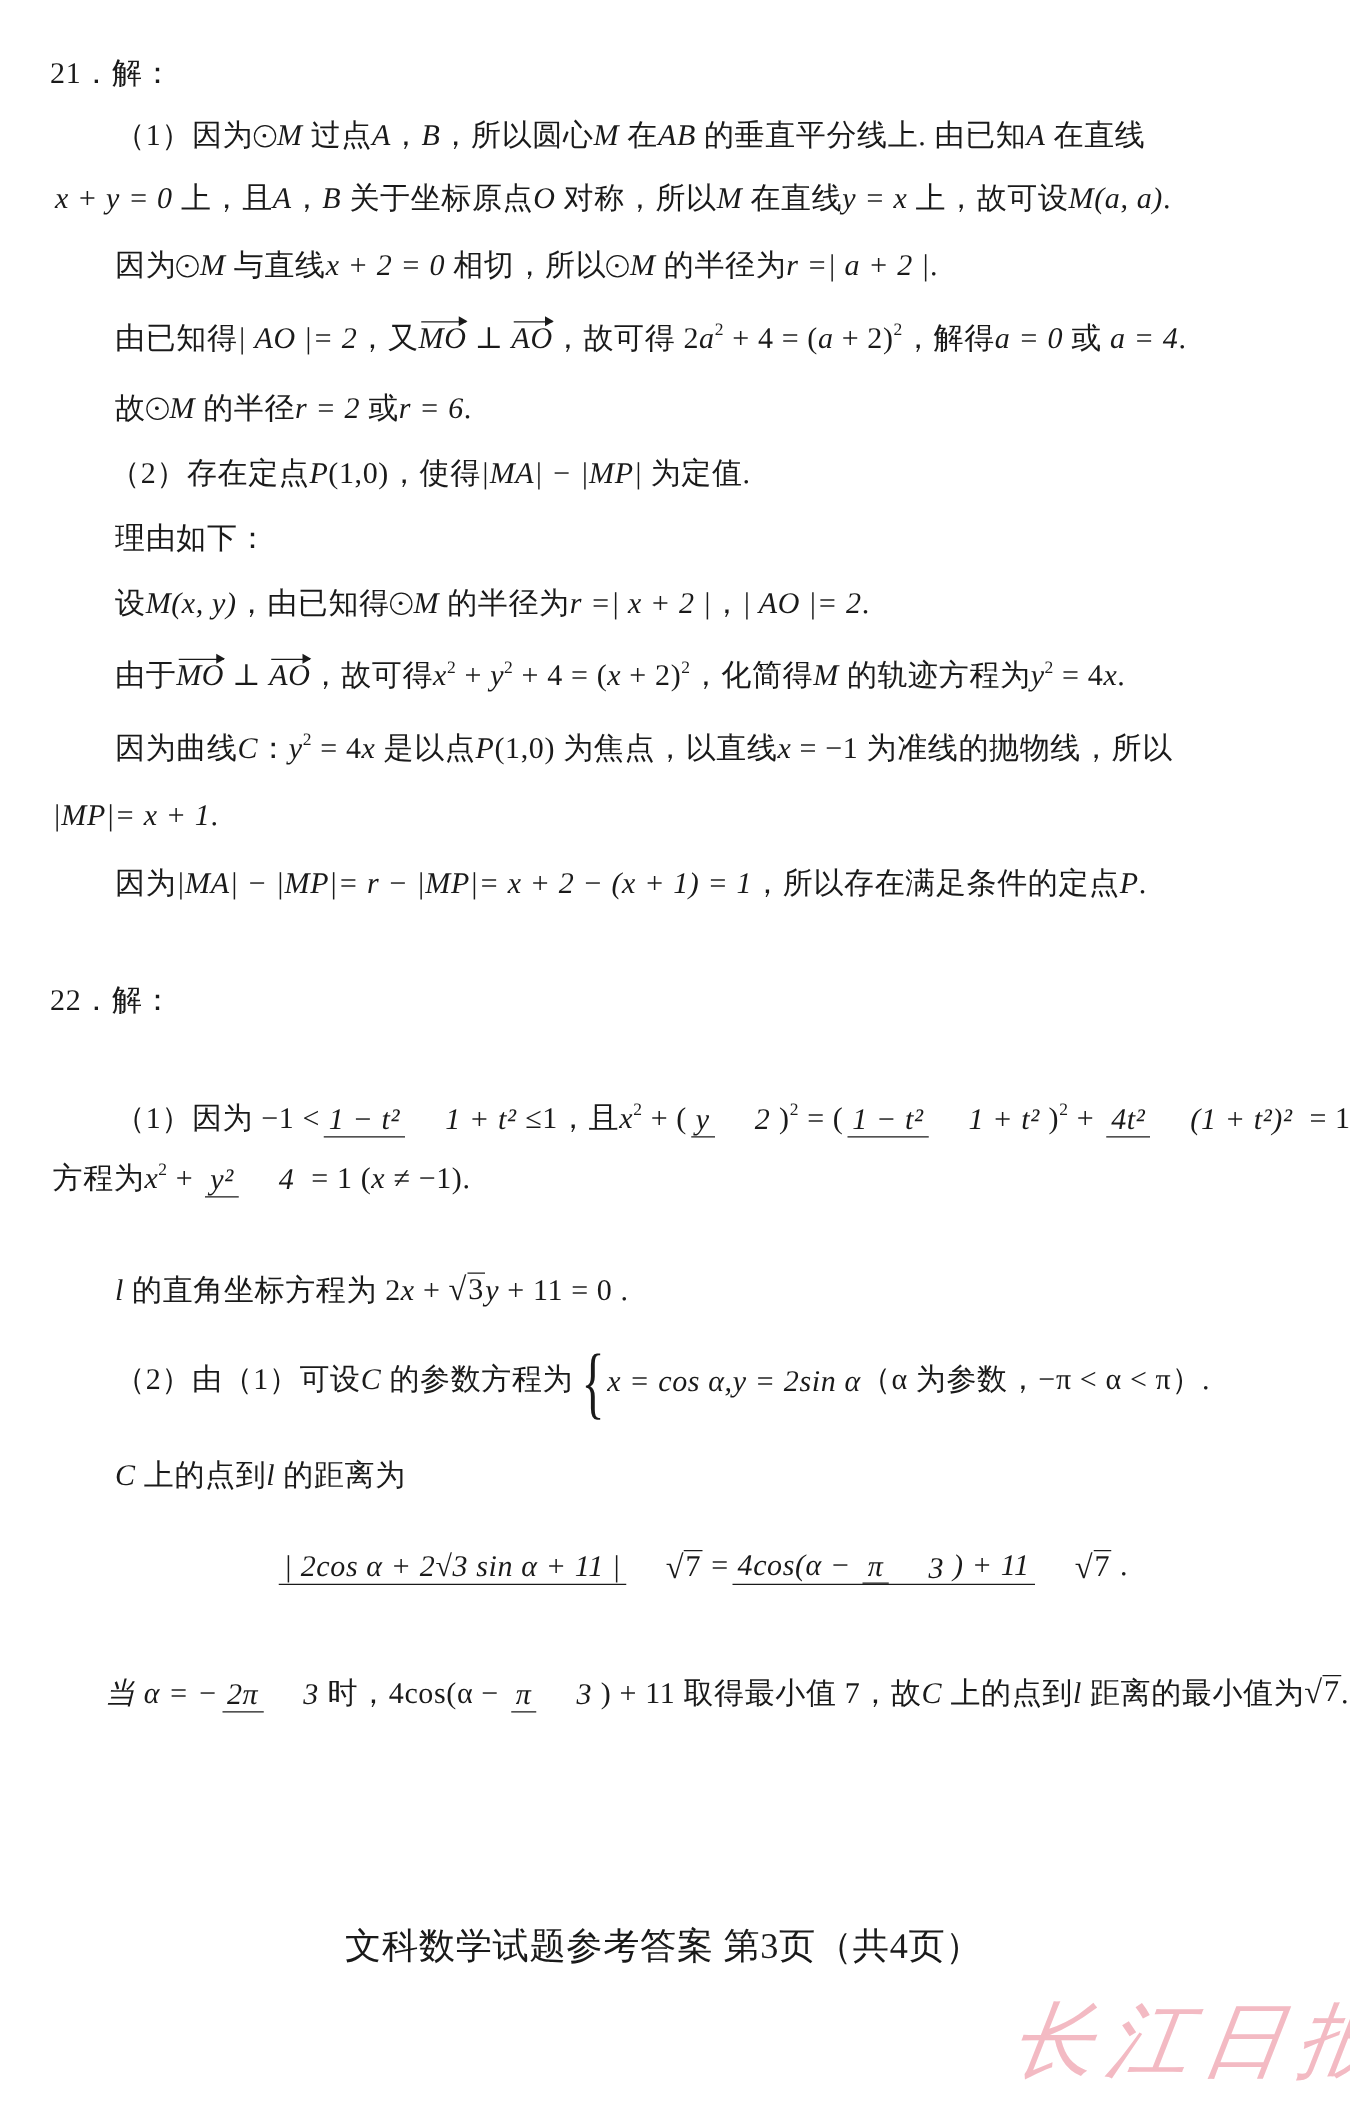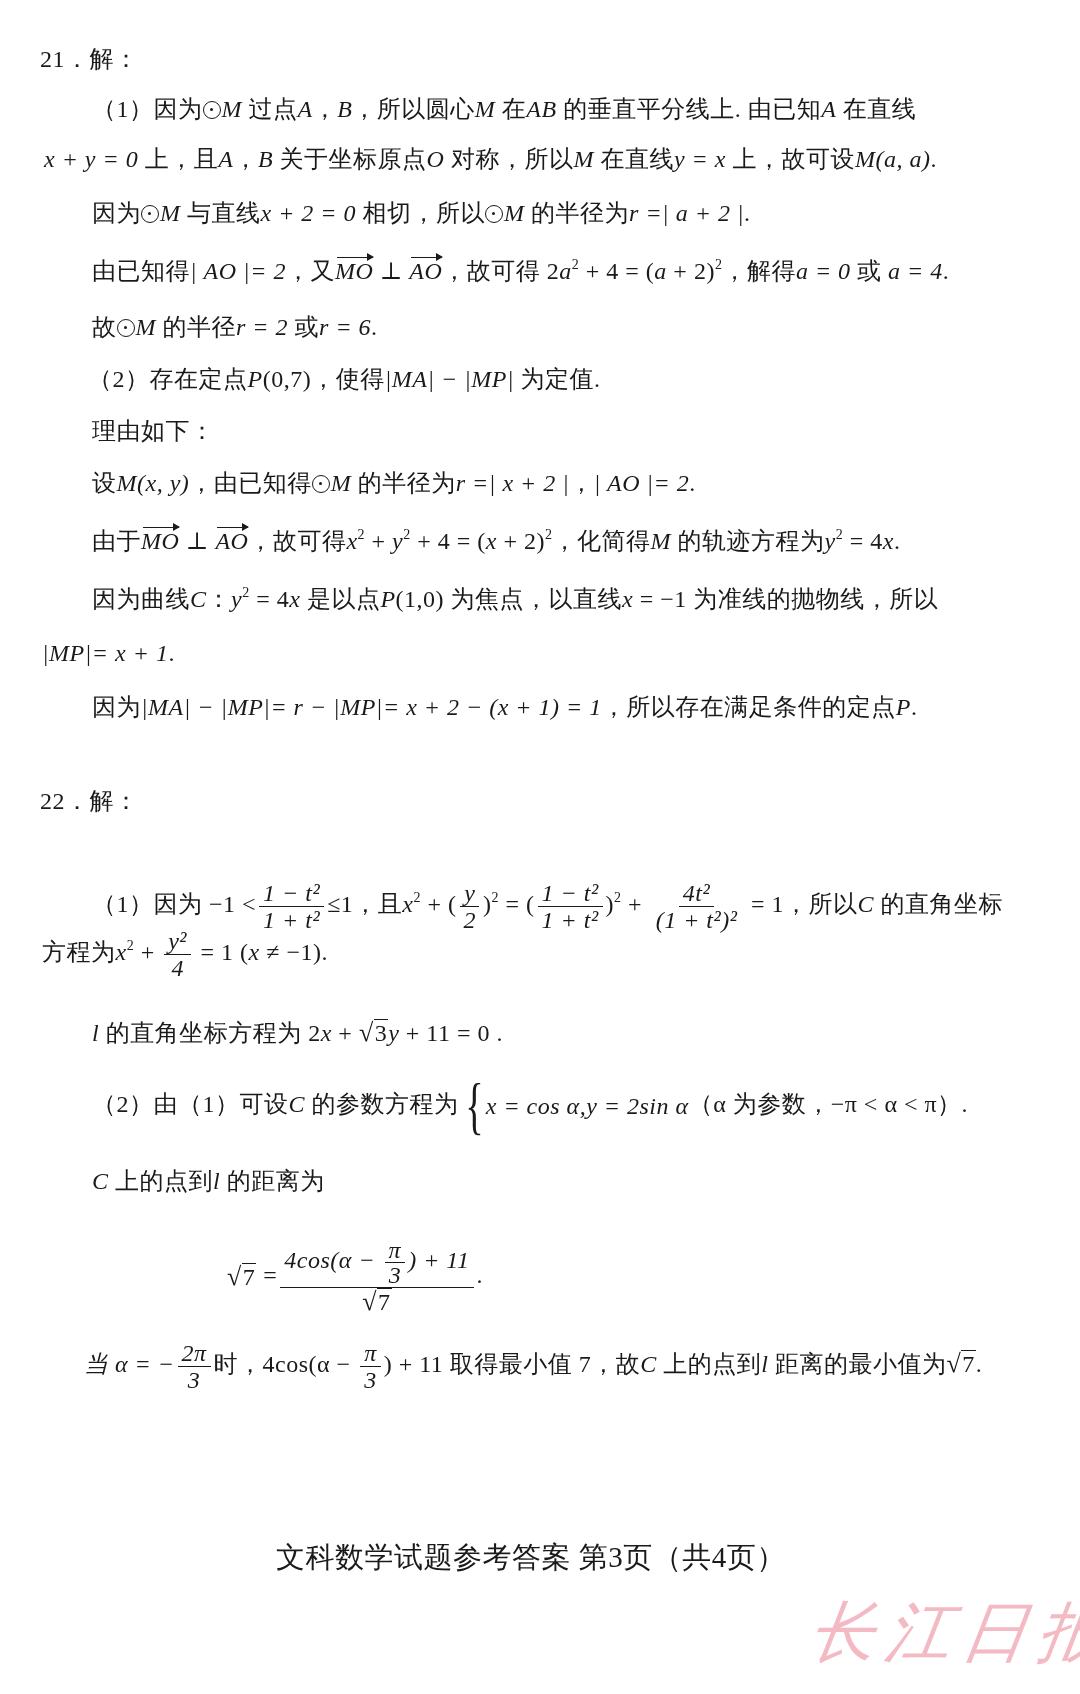--- a/index.html
+++ b/index.html
@@ -10,22 +10,22 @@
     }
     .line {
       position: absolute; white-space: nowrap;
       font-size: 24px; line-height: 30px;
       font-family: "Liberation Serif", "DejaVu Serif", serif;
       letter-spacing: 0.5px;
     }
     .i { font-style: italic; }
     .sup { font-size: 14px; vertical-align: 10px; line-height: 0; }
     .frac {
-      display: inline-flex; flex-direction: column; align-items: center;
-      vertical-align: middle; margin: 0 3px; line-height: 26px;
+      display: inline-flex; align-items: center;
+      vertical-align: middle; margin: 0 3px; line-height: 26px; gap: 28px;
     }
     .frac .num { padding: 0 4px; border-bottom: 1.5px solid #1a1a1a; }
     .frac .den { padding: 0 4px; }
     .frac.small { line-height: 24px; }
     .vec { position: relative; display: inline-block; font-style: italic; }
     .vec::before {
       content: ""; position: absolute; left: 2px; right: 0; top: 1px;
       border-top: 1.5px solid #1a1a1a;
     }
     .vec::after {
@@ -75,21 +75,21 @@
 
 <div class="line" style="left:92px; top:256px;">
   <span>由已知得</span><span class="i">| AO |= 2</span><span>，又</span><span class="vec">MO</span><span> ⊥ </span><span class="vec">AO</span><span>，故可得 2</span><span class="i">a</span><span class="sup">2</span><span> + 4 = (</span><span class="i">a</span><span> + 2)</span><span class="sup">2</span><span>，解得</span><span class="i">a = 0</span><span> 或 </span><span class="i">a = 4</span><span>.</span>
 </div>
 
 <div class="line" style="left:92px; top:312px;">
   <span>故</span><span class="odot"></span><span class="i">M</span><span> 的半径</span><span class="i">r = 2</span><span> 或</span><span class="i">r = 6</span><span>.</span>
 </div>
 
 <div class="line" style="left:88px; top:364px;">
-  <span>（2）存在定点</span><span class="i">P</span><span>(0,7)，使得</span><span class="i">|MA| − |MP|</span><span> 为定值.</span>
+  <span>（2）存在定点</span><span class="i">P</span><span>(1,0)，使得</span><span class="i">|MA| − |MP|</span><span> 为定值.</span>
 </div>
 
 <div class="line" style="left:92px; top:416px;">
   <span>理由如下：</span>
 </div>
 
 <div class="line" style="left:92px; top:468px;">
   <span>设</span><span class="i">M(x, y)</span><span>，由已知得</span><span class="odot"></span><span class="i">M</span><span> 的半径为</span><span class="i">r =| x + 2 |</span><span>，</span><span class="i">| AO |= 2</span><span>.</span>
 </div>
 
@@ -152,20 +152,21 @@
       </span>
     </span><span>（α 为参数，−π &lt; α &lt; π）.</span>
 </div>
 
 <div class="line" style="left:92px; top:1166px;">
   <span class="i">C</span><span> 上的点到</span><span class="i">l</span><span> 的距离为</span>
 </div>
 
 <div class="line" style="left:220px; top:1238px;">
   <span class="frac">
+      <span class="num i">| 2cos α + 2√3 sin α + 11 |</span>
       <span class="den"><span class="sqrt">
           <span class="rad">√</span>
           <span class="arg">7</span>
         </span></span>
     </span><span>=</span><span class="frac">
       <span class="num i"><span>4cos(α − </span><span class="frac small">
           <span class="num">π</span>
           <span class="den">3</span>
         </span><span>) + 11</span></span>
       <span class="den"><span class="sqrt">

